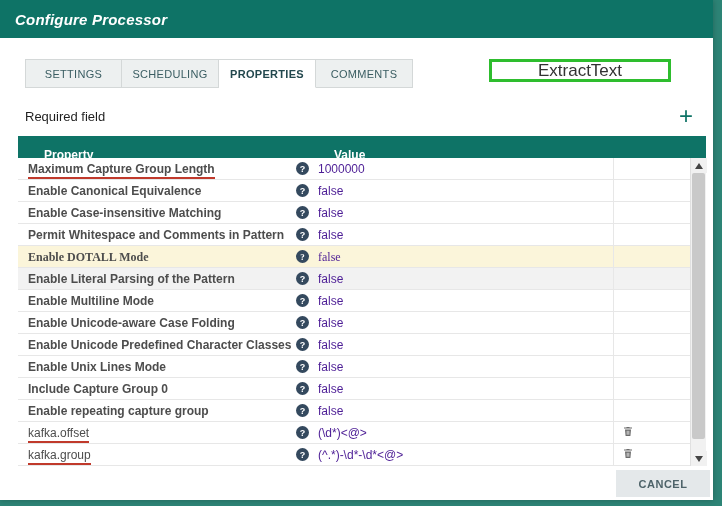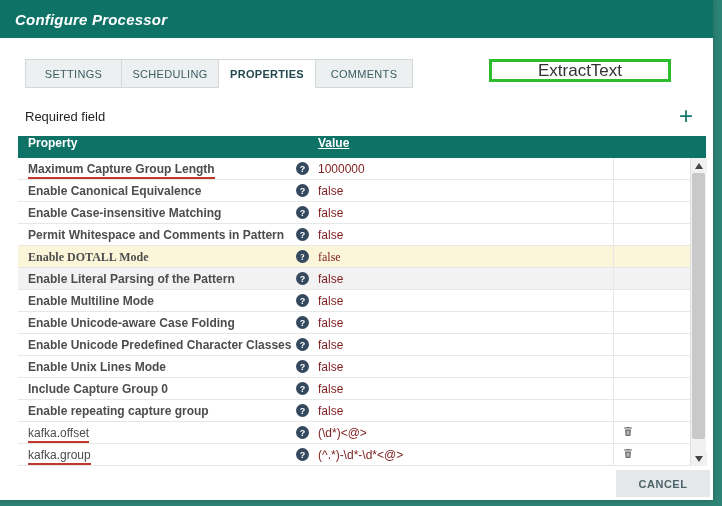--- a/index.html
+++ b/index.html
@@ -39,40 +39,40 @@
 
   .add-btn {
     position:absolute; left:664px; top:100px; width:44px; height:32px;
     background:none; border:none; cursor:pointer;
     color:#0e7366; font-size:24px; line-height:30px; text-align:center; font-family:inherit;
   }
 
   
   .table-wrap { position:absolute; left:18px; top:136px; width:688px; height:330px; }
   .thead { position:relative; height:22px; background:#0e7366; }
-  .thead span { position:absolute; top:0; color:#ffffff; font-size:12px; font-weight:bold; }
+  .thead span { position:absolute; top:12px; color:#ffffff; font-size:12px; font-weight:bold;margin-left:16px; }
   .th-prop { left:10px; }
   .th-val  { left:300px;text-decoration:underline; }
 
   .tbody { position:absolute; left:0; top:22px; width:672px; }
   .row { position:relative; height:22px; border-bottom:1px solid #e7e7e7; background:#ffffff; }
   .row.hl-cream { background:#fbf5da;font-family:Liberation Serif, serif; }
   .row.hl-gray  { background:#f2f2f2; }
   .prop {
     position:absolute; left:10px; top:4px; font-size:12px; font-weight:bold; color:#4d4d4d;
     white-space:nowrap;
   }
   .prop.dynamic { font-weight:normal; }
   .prop.underlined { border-bottom:2px solid #c0392b; padding-bottom:1px; }
   .help {
     position:absolute; left:278px; top:4px; width:13px; height:13px; border-radius:50%;
     background:#34495e; color:#ffffff; font-size:9px; font-weight:bold;
     display:flex; align-items:center; justify-content:center; cursor:pointer;
   }
-  .val { position:absolute; left:300px; top:4px; font-size:12px; color:#7f1d1d; white-space:nowrap; cursor:pointer; }
+  .val { position:absolute; left:300px; top:4px; font-size:12px; color:#4c1d95; white-space:nowrap; cursor:pointer; }
   .actions { position:absolute; left:595px; top:0; width:77px; height:100%; border-left:1px solid #e7e7e7; }
   .del { position:absolute; left:8px; top:3px; background:none; border:none; cursor:pointer; padding:0; }
 
   
   .scrollbar {
     position:absolute; right:0; top:22px; width:16px; height:308px;
     background:#f1f1f1; border-left:1px solid #e0e0e0;
   }
   .sb-btn { position:absolute; left:0; width:16px; height:15px; display:flex; align-items:center; justify-content:center; background:#f1f1f1; cursor:pointer; }
   .sb-top { top:0; }

